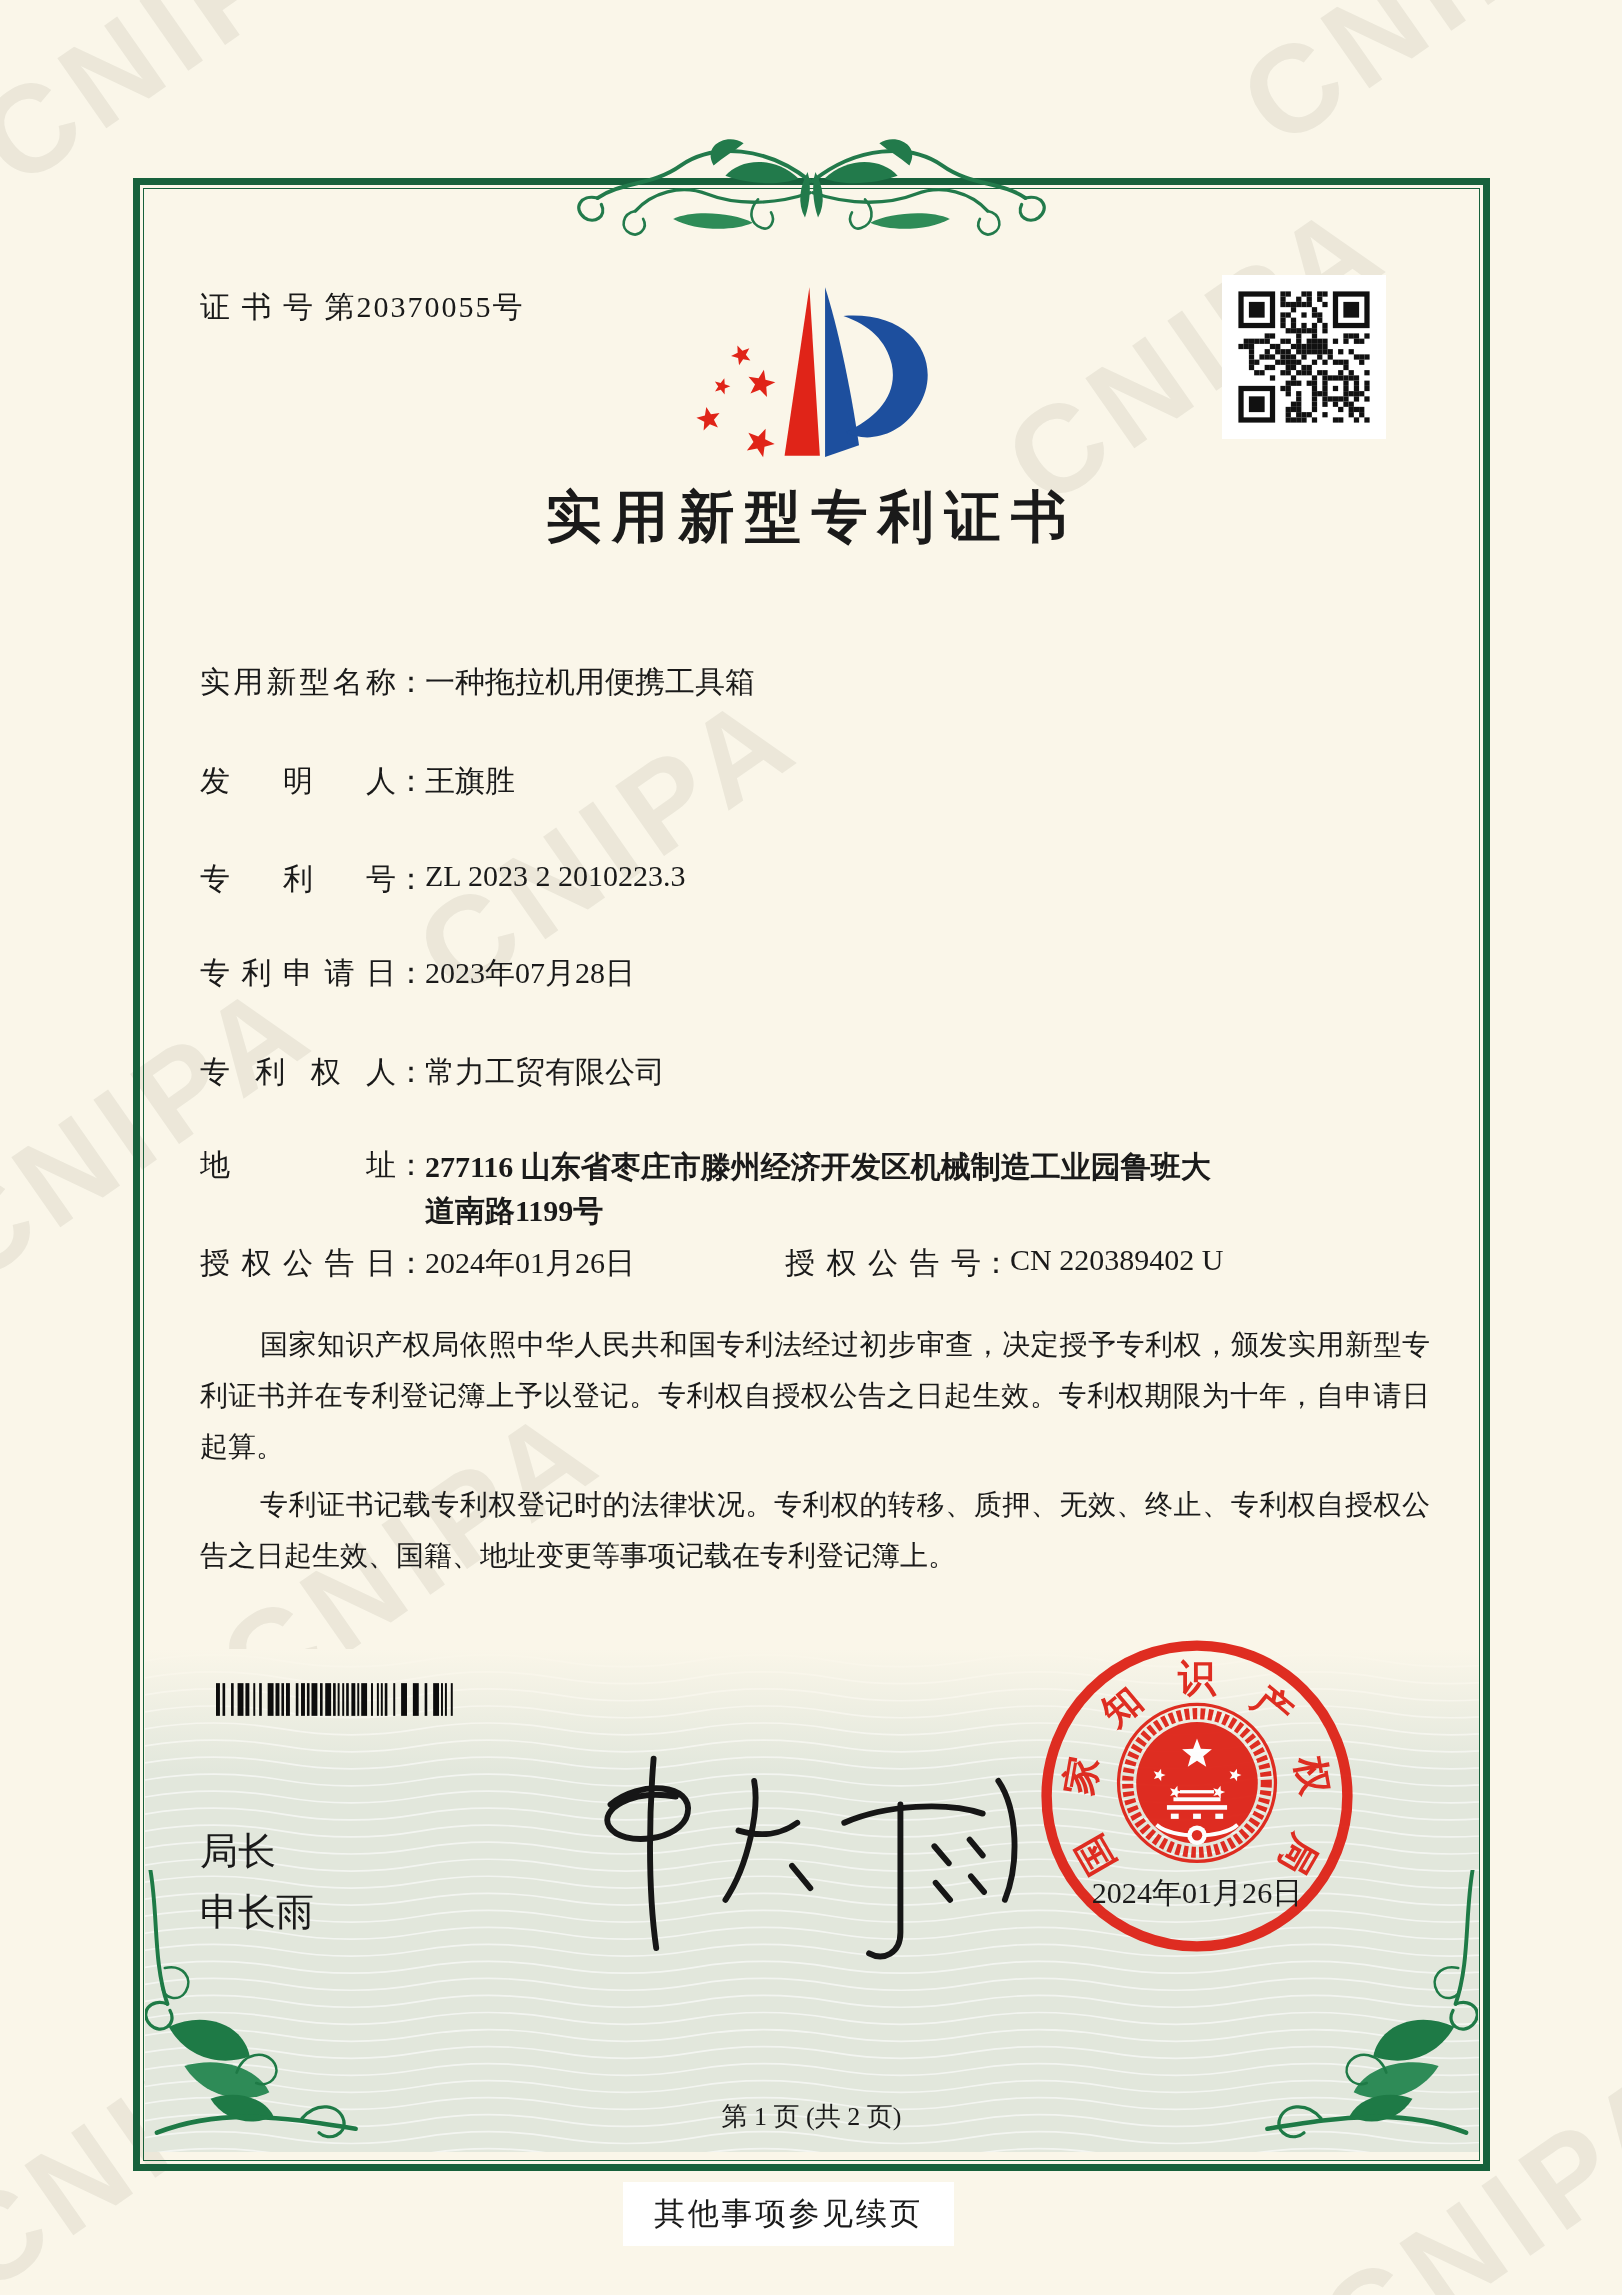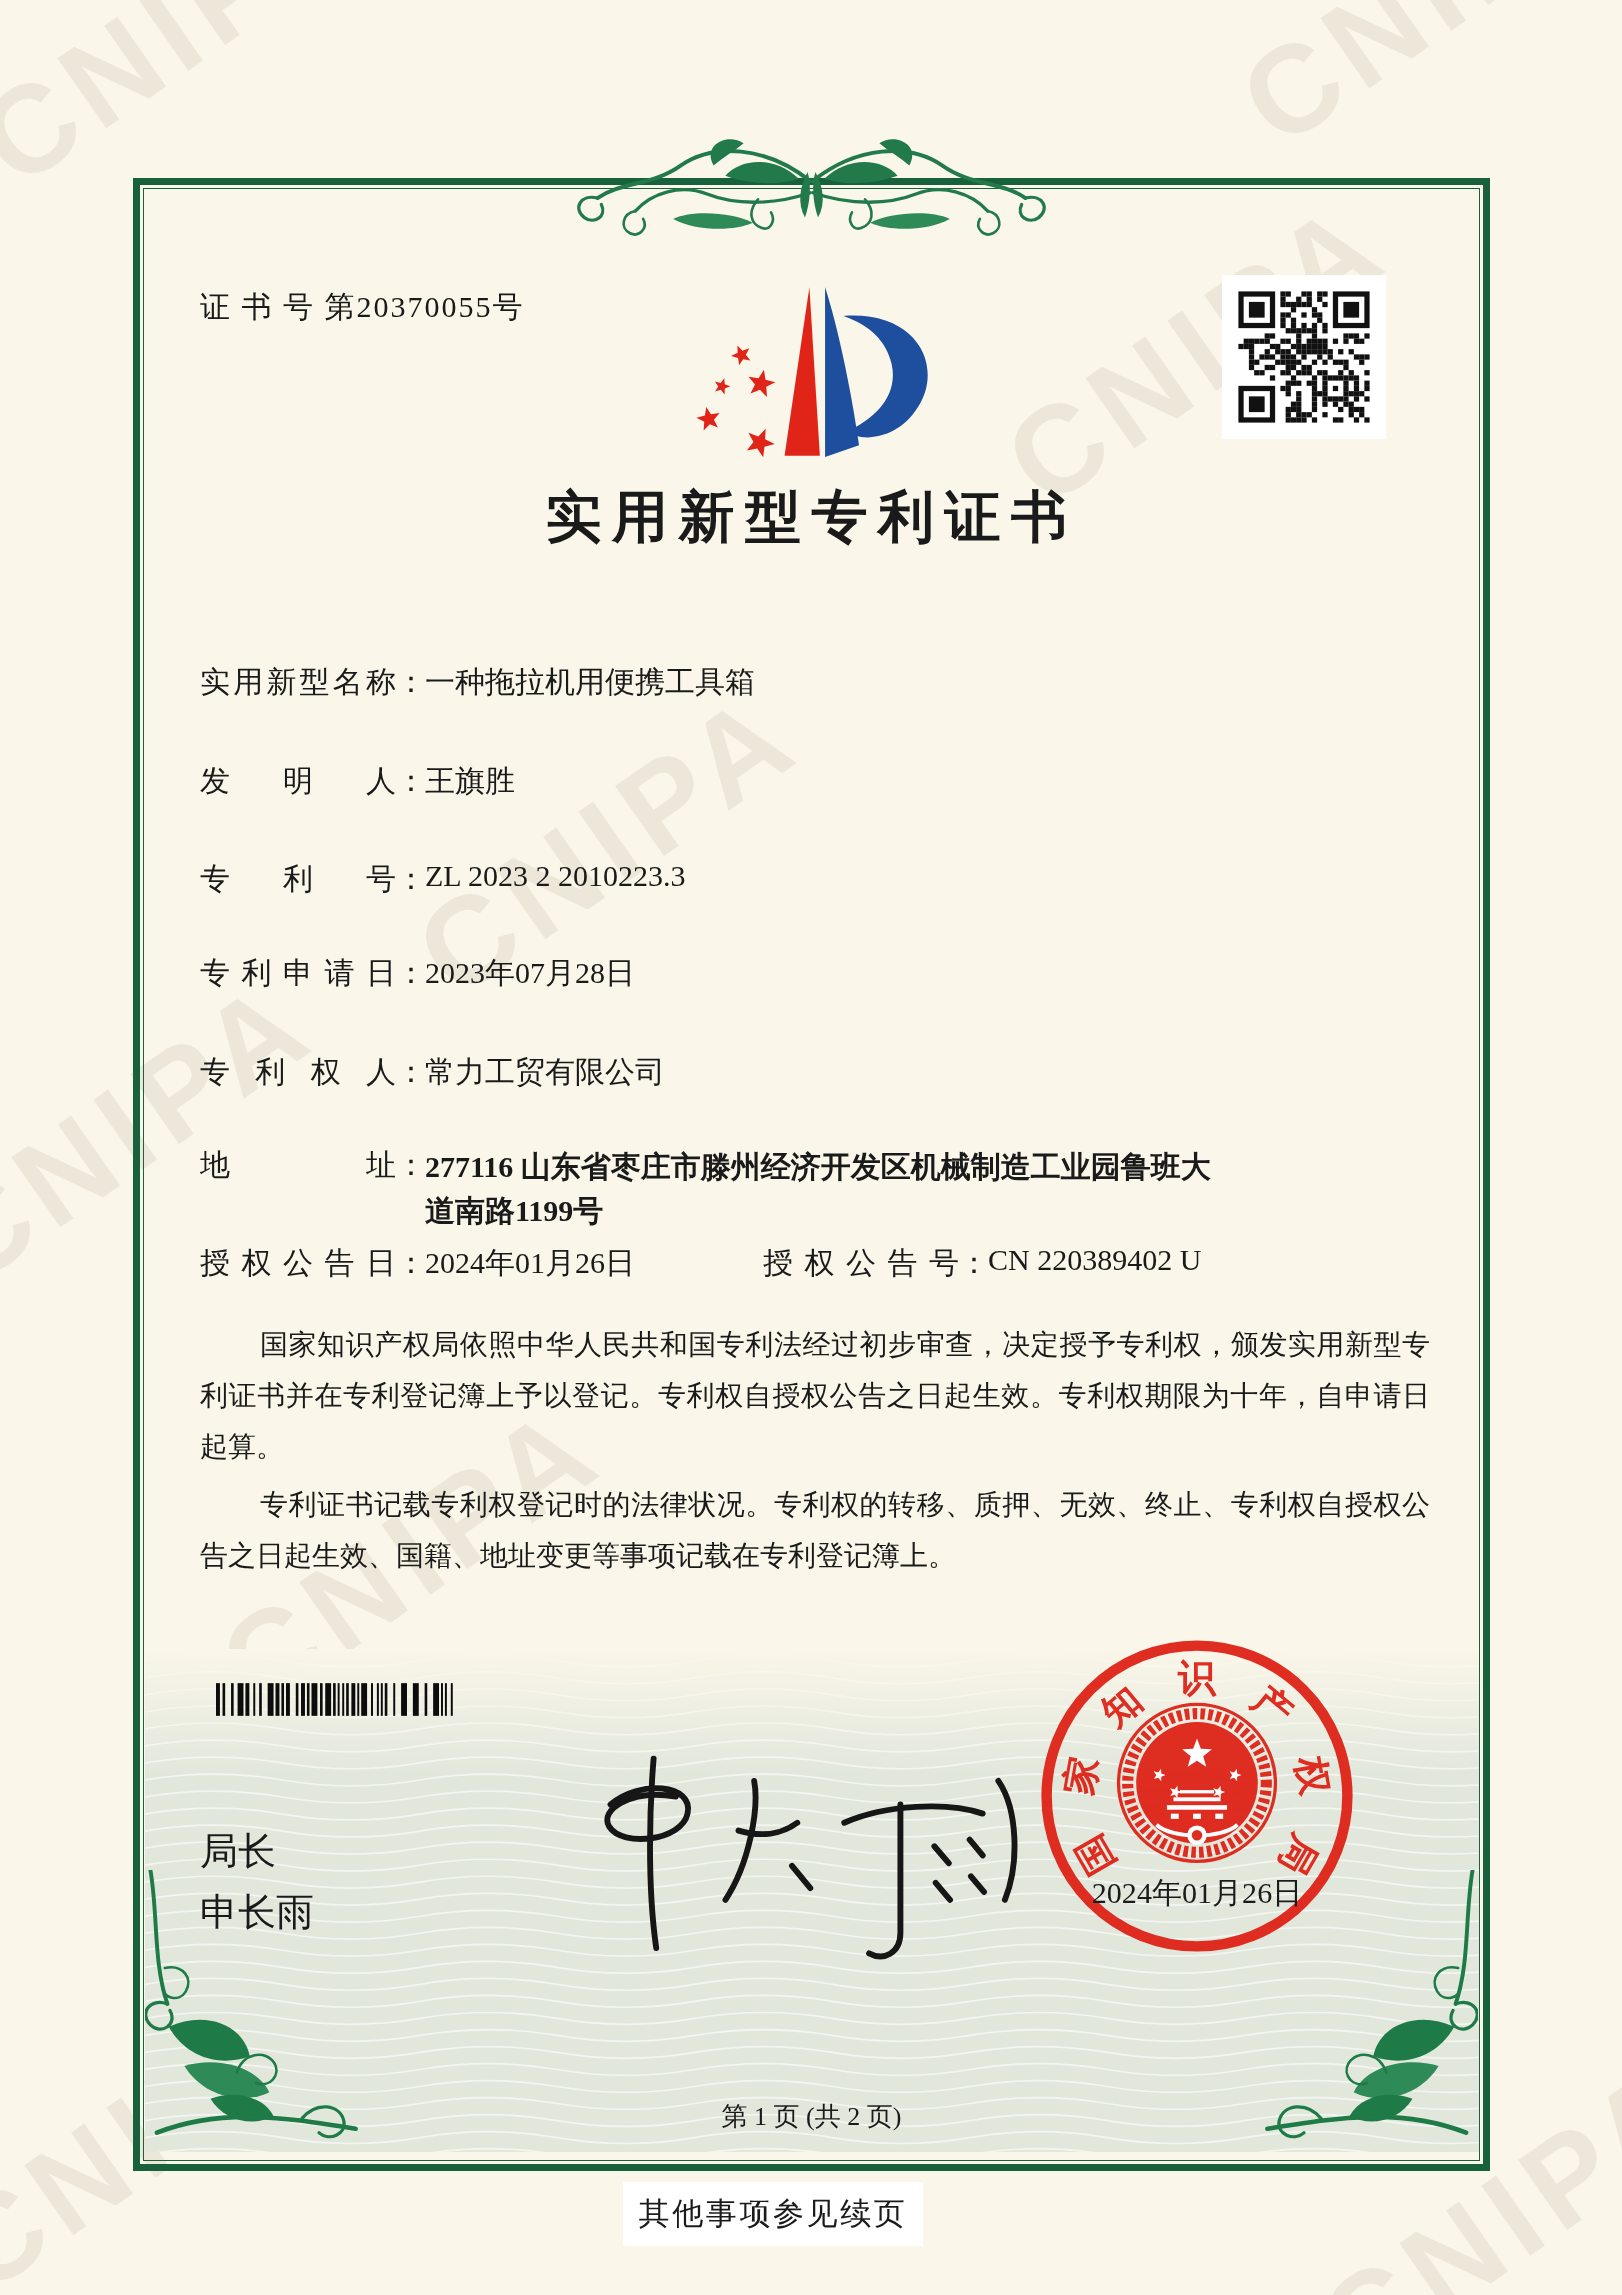--- a/index.html
+++ b/index.html
@@ -20,28 +20,28 @@
   .wavefade{position:absolute;left:0;top:0;width:100%;height:124px;
       background:linear-gradient(180deg,#FAF6E9 0%,rgba(250,246,233,0) 100%);}
   .certno{position:absolute;left:200px;top:287px;font-size:30px;letter-spacing:2px;}
   .title{position:absolute;left:0;top:480px;width:1623px;text-align:center;
       font-size:56px;font-weight:bold;letter-spacing:10.5px;}
   .frow{position:absolute;left:200px;font-size:30px;width:1309px;}
   .flabel{display:inline-block;width:196px;text-align:justify;text-align-last:justify;vertical-align:top;}
   .fcolon{display:inline-block;width:29px;vertical-align:top;}
   .fvalue{vertical-align:top;}
   .wide{display:inline-block;width:795px;line-height:44px;vertical-align:top;font-weight:bold;}
-  .pair2{position:absolute;left:563px;top:0;}
+  .pair2{position:absolute;left:585px;top:0;}
   .bodytext{position:absolute;left:200px;top:1319px;width:1230px;font-size:28px;
       line-height:51px;text-align:justify;}
   .bodytext p{margin:0 0 6.5px 0;text-indent:60px;}
   .officer{position:absolute;left:200px;font-size:38px;font-weight:normal;
       font-family:"Liberation Sans","DejaVu Sans",sans-serif;}
   .pageind{position:absolute;left:0;top:2099px;width:1623px;text-align:center;font-size:26px;}
-  .contbox{position:absolute;left:623px;top:2182px;width:300px;height:64px;background:#ffffff;
+  .contbox{position:absolute;left:623px;top:2182px;width:331px;height:64px;background:#ffffff;
       display:flex;align-items:center;justify-content:center;font-size:31px;letter-spacing:2.6px;}
   .qrbox{position:absolute;left:1222px;top:275px;width:164px;height:164px;background:#ffffff;}
   svg{display:block;}
 </style>
 </head>
 <body>
 
 <span class="wm" style="left:-46px;top:-39px">CNIPA</span>
 <span class="wm" style="left:1217px;top:-79px">CNIPA</span>
 <span class="wm" style="left:982px;top:281px">CNIPA</span>

